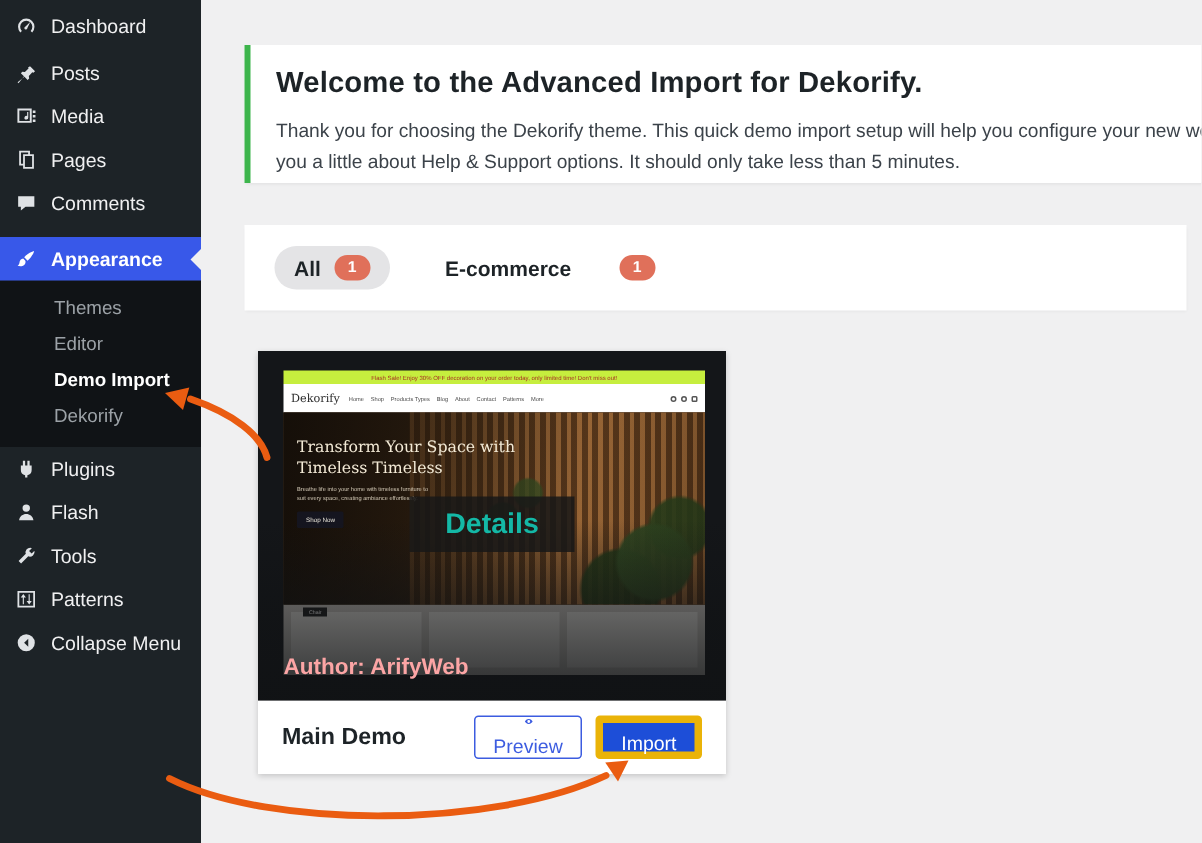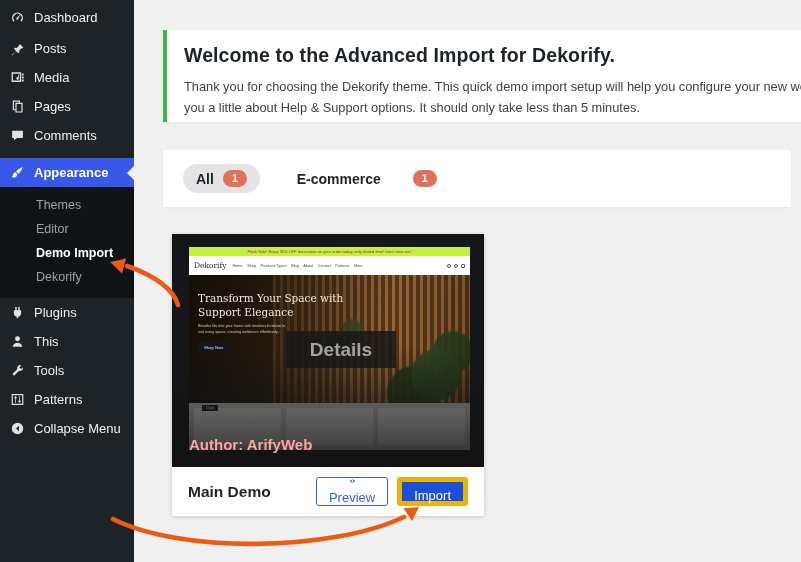--- a/index.html
+++ b/index.html
@@ -67,22 +67,22 @@
   .hero-copy h3 { font-family:"DejaVu Serif","Liberation Serif",serif; font-weight:400;
         font-size:10.5px; line-height:1.35; color:#f3ead6; }
   .hero-copy p { width:88px; margin-top:4px; font-size:3.8px; line-height:1.6; color:rgba(240,230,210,.82); }
   .mini-shop-btn { display:inline-block; margin-top:6px; padding:3px 6px; background:#15151f;
         color:#e6e2d8; font-size:4.2px; border-radius:1px; }
   .mini-products { height:47px; background:#bdb9b3; display:flex; gap:5px; padding:5px; }
   .mini-products .prod { flex:1; background:#d9d6d1; position:relative; }
   .prod-tag { position:absolute; left:8px; top:-3px; background:#1d1d1d; color:#eee; font-size:3.5px; padding:1px 4px; }
   .preview-overlay { position:absolute; left:0; right:0; bottom:0; height:120px; z-index:6;
         background:linear-gradient(to bottom, rgba(16,18,20,0) 0%, rgba(16,18,20,.55) 45%, rgba(16,18,20,.85) 100%); }
-  .details-btn { position:absolute; left:114px; top:97px; width:110px; height:37px; z-index:7;
-        background:rgba(23,23,23,.85); color:#a3a3a3; font-size:19px; font-weight:700;
+  .details-btn { position:absolute; left:101px; top:97px; width:110px; height:37px; z-index:7;
+        background:rgba(23,23,23,.85); color:#14b8a6; font-size:19px; font-weight:700;
         display:flex; align-items:center; justify-content:center; cursor:pointer; }
   .author-label { position:absolute; left:17px; bottom:14px; z-index:8; color:#fca5a5; font-size:15px; font-weight:700; }
   .card-footer { height:49px; display:flex; align-items:center; padding:0 16px; background:#fff; }
   .card-title { font-size:15.5px; font-weight:700; color:#1d2327; }
   .card-actions { margin-left:auto; display:flex; gap:9px; }
   .btn { height:29px; display:inline-flex; align-items:center; gap:6px; padding:0 12px;
         font-size:13px; border-radius:3px; cursor:pointer;flex-direction:column; }
   .btn-preview { background:#fff; border:1px solid #3c5ce0; color:#3c5ce0; }
   .btn-import { background:#1d4ed8; border:5px solid #eab308; color:#fff; }
 
@@ -172,21 +172,21 @@
         <span>Plugins</span>
       </div>
 
       <div class="menu-item">
         <span class="mi-icon">
           <svg viewBox="0 0 20 20">
               <circle cx="10" cy="6.3" r="3.3"></circle>
               <path d="M3.6 17c.6-3.5 3.3-5.4 6.4-5.4s5.8 1.9 6.4 5.4H3.6z"></path>
             </svg>
         </span>
-        <span>This</span>
+        <span>Flash</span>
       </div>
 
       <div class="menu-item">
         <span class="mi-icon">
           <svg viewBox="0 0 20 20">
               <path d="M13.6 2.8a4.2 4.2 0 00-4 5.5l-6.4 6.4 2.2 2.2L11.8 10.5a4.2 4.2 0 005.5-4.9l-2.5 2.5-2.3-2.3 2.5-2.5a4.2 4.2 0 00-1.4-.5z"></path>
             </svg>
         </span>
         <span>Tools</span>
       </div>
@@ -252,21 +252,21 @@
             <i class="sq"></i>
           </span>
         </div>
         <div class="mini-hero">
           <div class="blinds"></div>
           <div class="foliage"></div>
           <div class="hero-shade"></div>
           <div class="hero-copy">
             <h3>
               <span>Transform Your Space with</span><br>
-              <span>Support Elegance</span>
+              <span>Timeless Timeless</span>
             </h3>
             <p>Breathe life into your home with timeless furniture to suit every space, creating ambiance effortlessly.</p>
             <span class="mini-shop-btn">Shop Now</span>
           </div>
         </div>
         <div class="mini-products">
           <div class="prod">
             <span class="prod-tag">Chair</span>
           </div>
           <div class="prod"></div>

